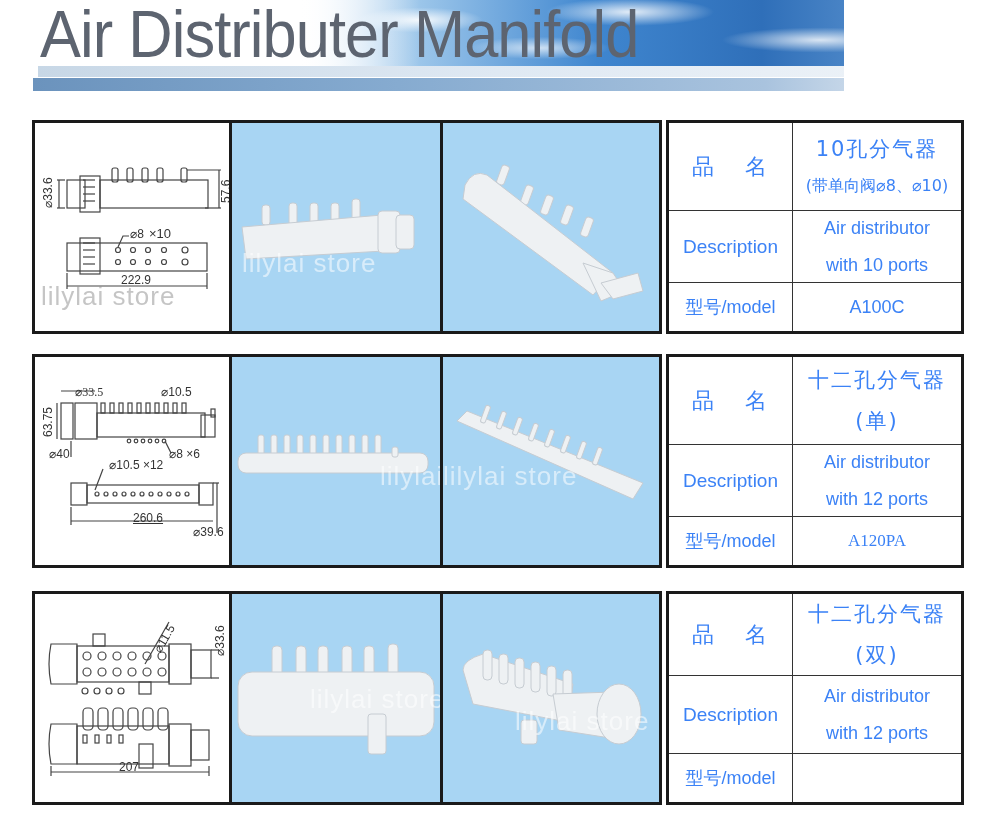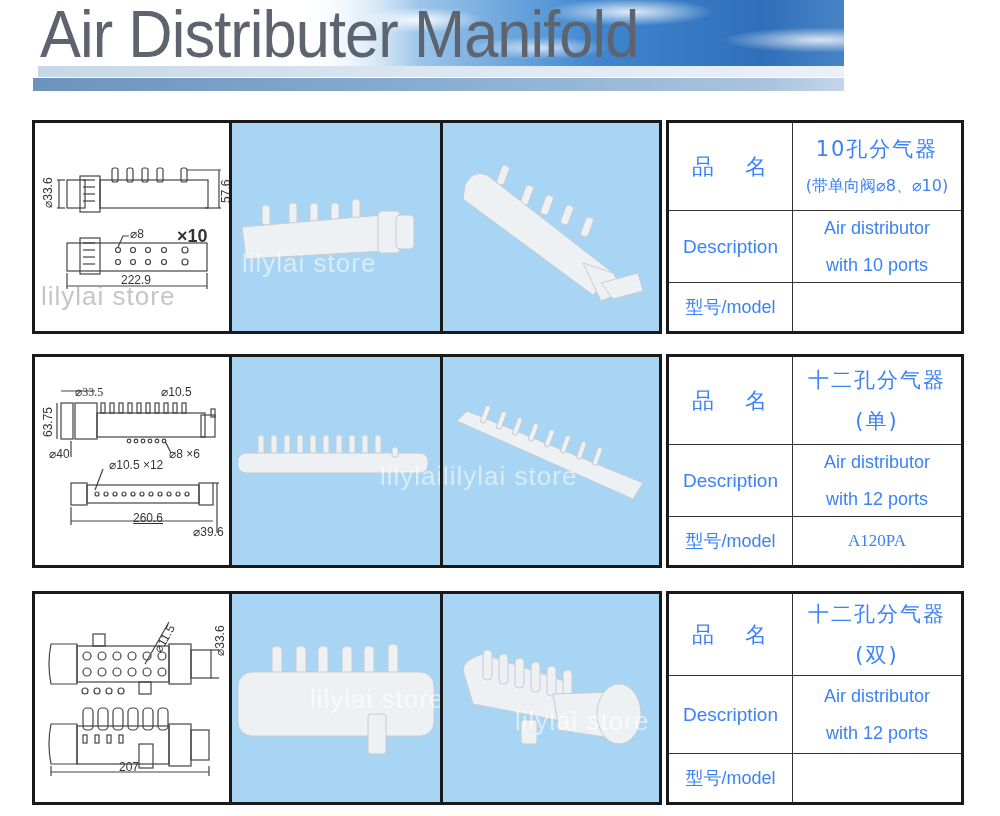--- a/index.html
+++ b/index.html
@@ -122,21 +122,21 @@
           <circle cx="150" cy="139" r="3"></circle>
         <line x1="32" y1="150" x2="32" y2="166"></line>
           <line x1="172" y1="150" x2="172" y2="166"></line>
           <line x1="32" y1="163" x2="172" y2="163"></line>
         <path d="M83 124 L88 113 L94 113"></path>
       </g>
     </svg>
     <span class="dim v" style="left:6px; top:85px;">⌀33.6</span>
     <span class="dim v" style="left:184px; top:80px;">57.6</span>
     <span class="dim" style="left:95px; top:104px;">⌀8</span>
-    <span class="dim" style="left:114px; top:103px; font-weight:bold; font-size:18px;margin-left:28px;">×10</span>
+    <span class="dim" style="left:114px; top:103px; font-weight:normal; font-size:13px;">×10</span>
     <span class="dim" style="left:86px; top:150px;">222.9</span>
     <span class="watermark" style="left:6px; top:158px;">lilylai store</span>
   </div>
 
   <div class="panel-box photo1">
     <svg width="214" height="214" viewBox="0 0 214 214">
       <g fill="#eef1f3" stroke="#c6ccd2" stroke-width="1">
         <rect x="30" y="82" width="8" height="20" rx="3"></rect>
         <rect x="57" y="80" width="8" height="22" rx="3"></rect>
         <rect x="78" y="80" width="8" height="22" rx="3"></rect>
@@ -170,20 +170,21 @@
     <div class="cell right val-name">
       <span class="main">10孔分气器</span>
       <span class="sub">(带单向阀⌀8、⌀10)</span>
     </div>
     <div class="cell lbl-desc">Description</div>
     <div class="cell right val-desc">
       <span>Air distributor</span>
       <span>with 10 ports</span>
     </div>
     <div class="cell last lbl-model">型号/model</div>
+    <div class="cell last right val-model">A100C</div>
   </div>
 </div>
 
 <div class="row row2">
   <div class="panel-box drawing">
     <svg width="200" height="214" viewBox="0 0 200 214">
       <g fill="none" stroke="#444" stroke-width="1.2">
         <line x1="26" y1="34" x2="60" y2="34"></line>
         <rect x="26" y="46" width="12" height="36"></rect>
         <rect x="40" y="46" width="22" height="36"></rect>

